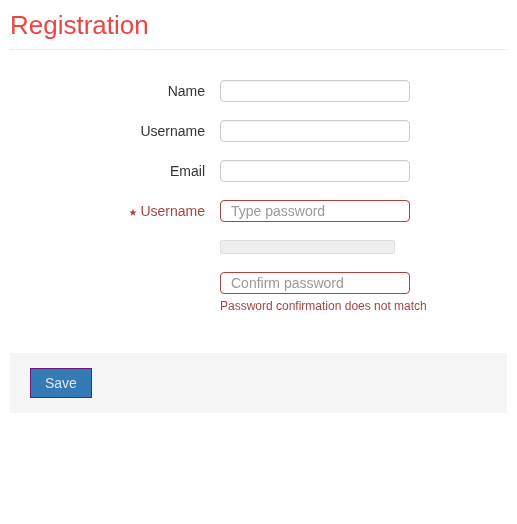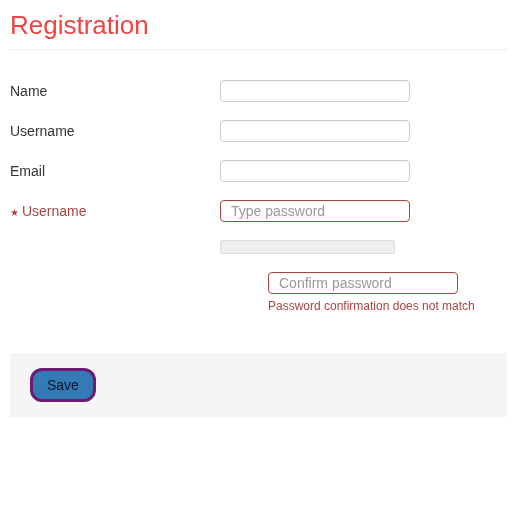--- a/index.html
+++ b/index.html
@@ -23,21 +23,21 @@
   .form {
     padding-top: 20px;
   }
   .form-group {
     display: flex;
     align-items: center;
     margin-bottom: 18px;
   }
   .label-col {
     width: 210px;
-    text-align: left;
+    text-align: right;
     padding-right: 15px;
     font-size: 14px;
     color: #333;
   }
   .input-col {
     flex: 1;
     position: relative;
   }
   .form-control {
     width: 190px;
@@ -70,33 +70,33 @@
     border: 1px solid #ddd;
     border-radius: 2px;
   }
   .help-block {
     display: block;
     margin-top: 5px;
     font-size: 12px;
     color: #a94442;
   }
   .confirm-group { align-items: flex-start; }
-  .confirm-group .input-col { padding-top: 0; margin-left: 48px; }
+  .confirm-group .input-col { padding-top: 0; }
   .footer {
     margin-top: 40px;
     background: #f5f5f5;
     padding: 15px 20px;
   }
   .btn-save {
     background: #337ab7;
-    border: 3px solid #701a75;
-    color: #0f172a;
+    border: 1px solid #701a75;
+    color: #e5e5e5;
     font-size: 14px;
     padding: 6px 14px;
-    border-radius: 12px;
+    border-radius: 0;
     cursor: pointer;
   }
 </style>
 </head>
 <body>
 
 <h1 class="page-title">Registration</h1>
 
 <div class="form">
 

